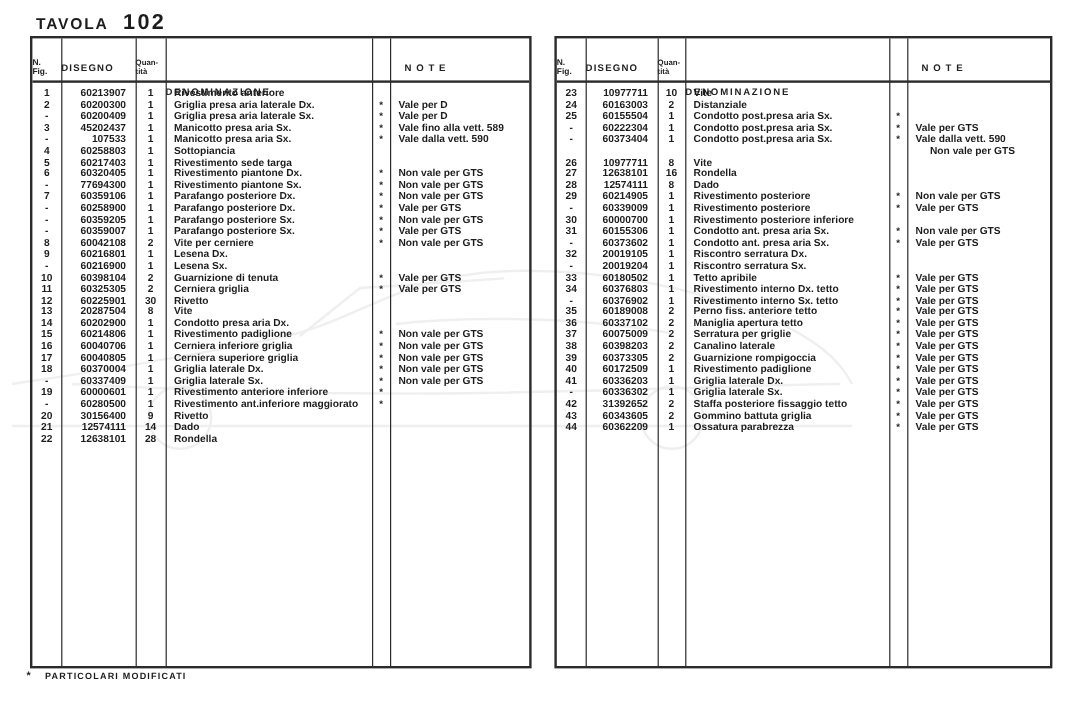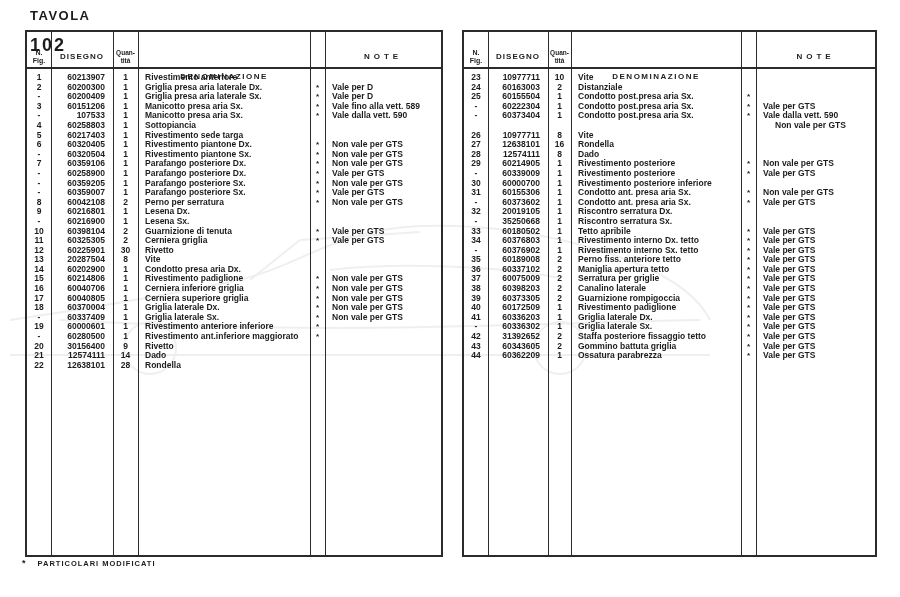--- a/index.html
+++ b/index.html
@@ -6,21 +6,21 @@
   html,body { width:900px; height:597px; }
   body {
     position:relative;
     background:#ffffff;
     font-family:"Liberation Sans", sans-serif;
     color:#1c1c1c;
     overflow:hidden;
   }
 
   
-  .title-row { position:absolute; left:30px; top:8px; display:flex; align-items:baseline; gap:12px;flex-direction:column; }
+  .title-row { position:absolute; left:30px; top:8px; display:flex; align-items:baseline; gap:12px; }
   .title-word  { font-size:13px; font-weight:bold; letter-spacing:1.5px; }
   .title-num   { font-size:18px; font-weight:bold; letter-spacing:2px; }
 
   
   .watermark { position:absolute; left:0; top:170px; width:720px; height:220px; opacity:.55; pointer-events:none; }
 
   
   .ptable {
     position:absolute; top:30px; height:527px;
     border:2px solid #2b2b2b;
@@ -31,26 +31,26 @@
 
   .vl { position:absolute; top:0; bottom:0; width:1px; background:#2b2b2b; }
   .t-left  .vl1{left:24px} .t-left  .vl2{left:86px} .t-left  .vl3{left:111px} .t-left  .vl4{left:283px} .t-left  .vl5{left:298px}
   .t-right .vl1{left:24px} .t-right .vl2{left:84px} .t-right .vl3{left:107px} .t-right .vl4{left:277px} .t-right .vl5{left:292px}
 
   .thead {
     height:37px; border-bottom:2px solid #2b2b2b;
     display:grid; grid-template-columns:var(--c);
     align-items:center;
   }
-  .h { text-align:center; font-weight:bold; color:#222; }
+  .h { text-align:left; font-weight:bold; color:#222; }
   .h-fig   { font-size:7px;  line-height:8px; }
   .h-dis   { font-size:8px;  letter-spacing:1px; }
   .h-qty   { font-size:6.5px; line-height:7.5px; }
   .h-den   { font-size:8px;  letter-spacing:1.5px;margin-top:40px; }
-  .h-note  { font-size:8px;  letter-spacing:4px; }
+  .h-note  { font-size:8px;  letter-spacing:4px;padding-left:12px; }
 
   .tbody { padding-top:4px; }
   .row { display:grid; grid-template-columns:var(--c); align-items:start; }
   .c { font-size:8.5px; line-height:9.6px; font-weight:bold; min-height:9.6px; }
   .c-fig  { text-align:center; }
   .c-dis  { text-align:right; padding-right:8px; }
   .c-qty  { text-align:center; }
   .c-den  { padding-left:7px; white-space:nowrap; }
   .c-star { text-align:center; font-size:8px; }
   .c-note { padding-left:19px; text-indent:-12px; padding-right:0; white-space:pre-line; }
@@ -124,21 +124,21 @@
         <div class="c c-fig">-</div>
         <div class="c c-dis">60200409</div>
         <div class="c c-qty">1</div>
         <div class="c c-den">Griglia presa aria laterale Sx.</div>
         <div class="c c-star">*</div>
         <div class="c c-note">Vale per D</div>
       </div>
 
       <div class="row">
         <div class="c c-fig">3</div>
-        <div class="c c-dis">60151206</div>
+        <div class="c c-dis">45202437</div>
         <div class="c c-qty">1</div>
         <div class="c c-den">Manicotto presa aria Sx.</div>
         <div class="c c-star">*</div>
         <div class="c c-note">Vale fino alla vett. 589</div>
       </div>
 
       <div class="row">
         <div class="c c-fig">-</div>
         <div class="c c-dis">107533</div>
         <div class="c c-qty">1</div>
@@ -169,21 +169,21 @@
         <div class="c c-fig">6</div>
         <div class="c c-dis">60320405</div>
         <div class="c c-qty">1</div>
         <div class="c c-den">Rivestimento piantone Dx.</div>
         <div class="c c-star">*</div>
         <div class="c c-note">Non vale per GTS</div>
       </div>
 
       <div class="row">
         <div class="c c-fig">-</div>
-        <div class="c c-dis">60320504</div>
+        <div class="c c-dis">77694300</div>
         <div class="c c-qty">1</div>
         <div class="c c-den">Rivestimento piantone Sx.</div>
         <div class="c c-star">*</div>
         <div class="c c-note">Non vale per GTS</div>
       </div>
 
       <div class="row">
         <div class="c c-fig">7</div>
         <div class="c c-dis">60359106</div>
         <div class="c c-qty">1</div>
@@ -216,21 +216,21 @@
         <div class="c c-qty">1</div>
         <div class="c c-den">Parafango posteriore Sx.</div>
         <div class="c c-star">*</div>
         <div class="c c-note">Vale per GTS</div>
       </div>
 
       <div class="row">
         <div class="c c-fig">8</div>
         <div class="c c-dis">60042108</div>
         <div class="c c-qty">2</div>
-        <div class="c c-den">Perno per serratura</div>
+        <div class="c c-den">Vite per cerniere</div>
         <div class="c c-star">*</div>
         <div class="c c-note">Non vale per GTS</div>
       </div>
 
       <div class="row">
         <div class="c c-fig">9</div>
         <div class="c c-dis">60216801</div>
         <div class="c c-qty">1</div>
         <div class="c c-den">Lesena Dx.</div>
         <div class="c c-star"></div>
@@ -524,21 +524,21 @@
         <div class="c c-fig">32</div>
         <div class="c c-dis">20019105</div>
         <div class="c c-qty">1</div>
         <div class="c c-den">Riscontro serratura Dx.</div>
         <div class="c c-star"></div>
         <div class="c c-note"></div>
       </div>
 
       <div class="row">
         <div class="c c-fig">-</div>
-        <div class="c c-dis">35250668</div>
+        <div class="c c-dis">20019204</div>
         <div class="c c-qty">1</div>
         <div class="c c-den">Riscontro serratura Sx.</div>
         <div class="c c-star"></div>
         <div class="c c-note"></div>
       </div>
 
       <div class="row">
         <div class="c c-fig">33</div>
         <div class="c c-dis">60180502</div>
         <div class="c c-qty">1</div>

